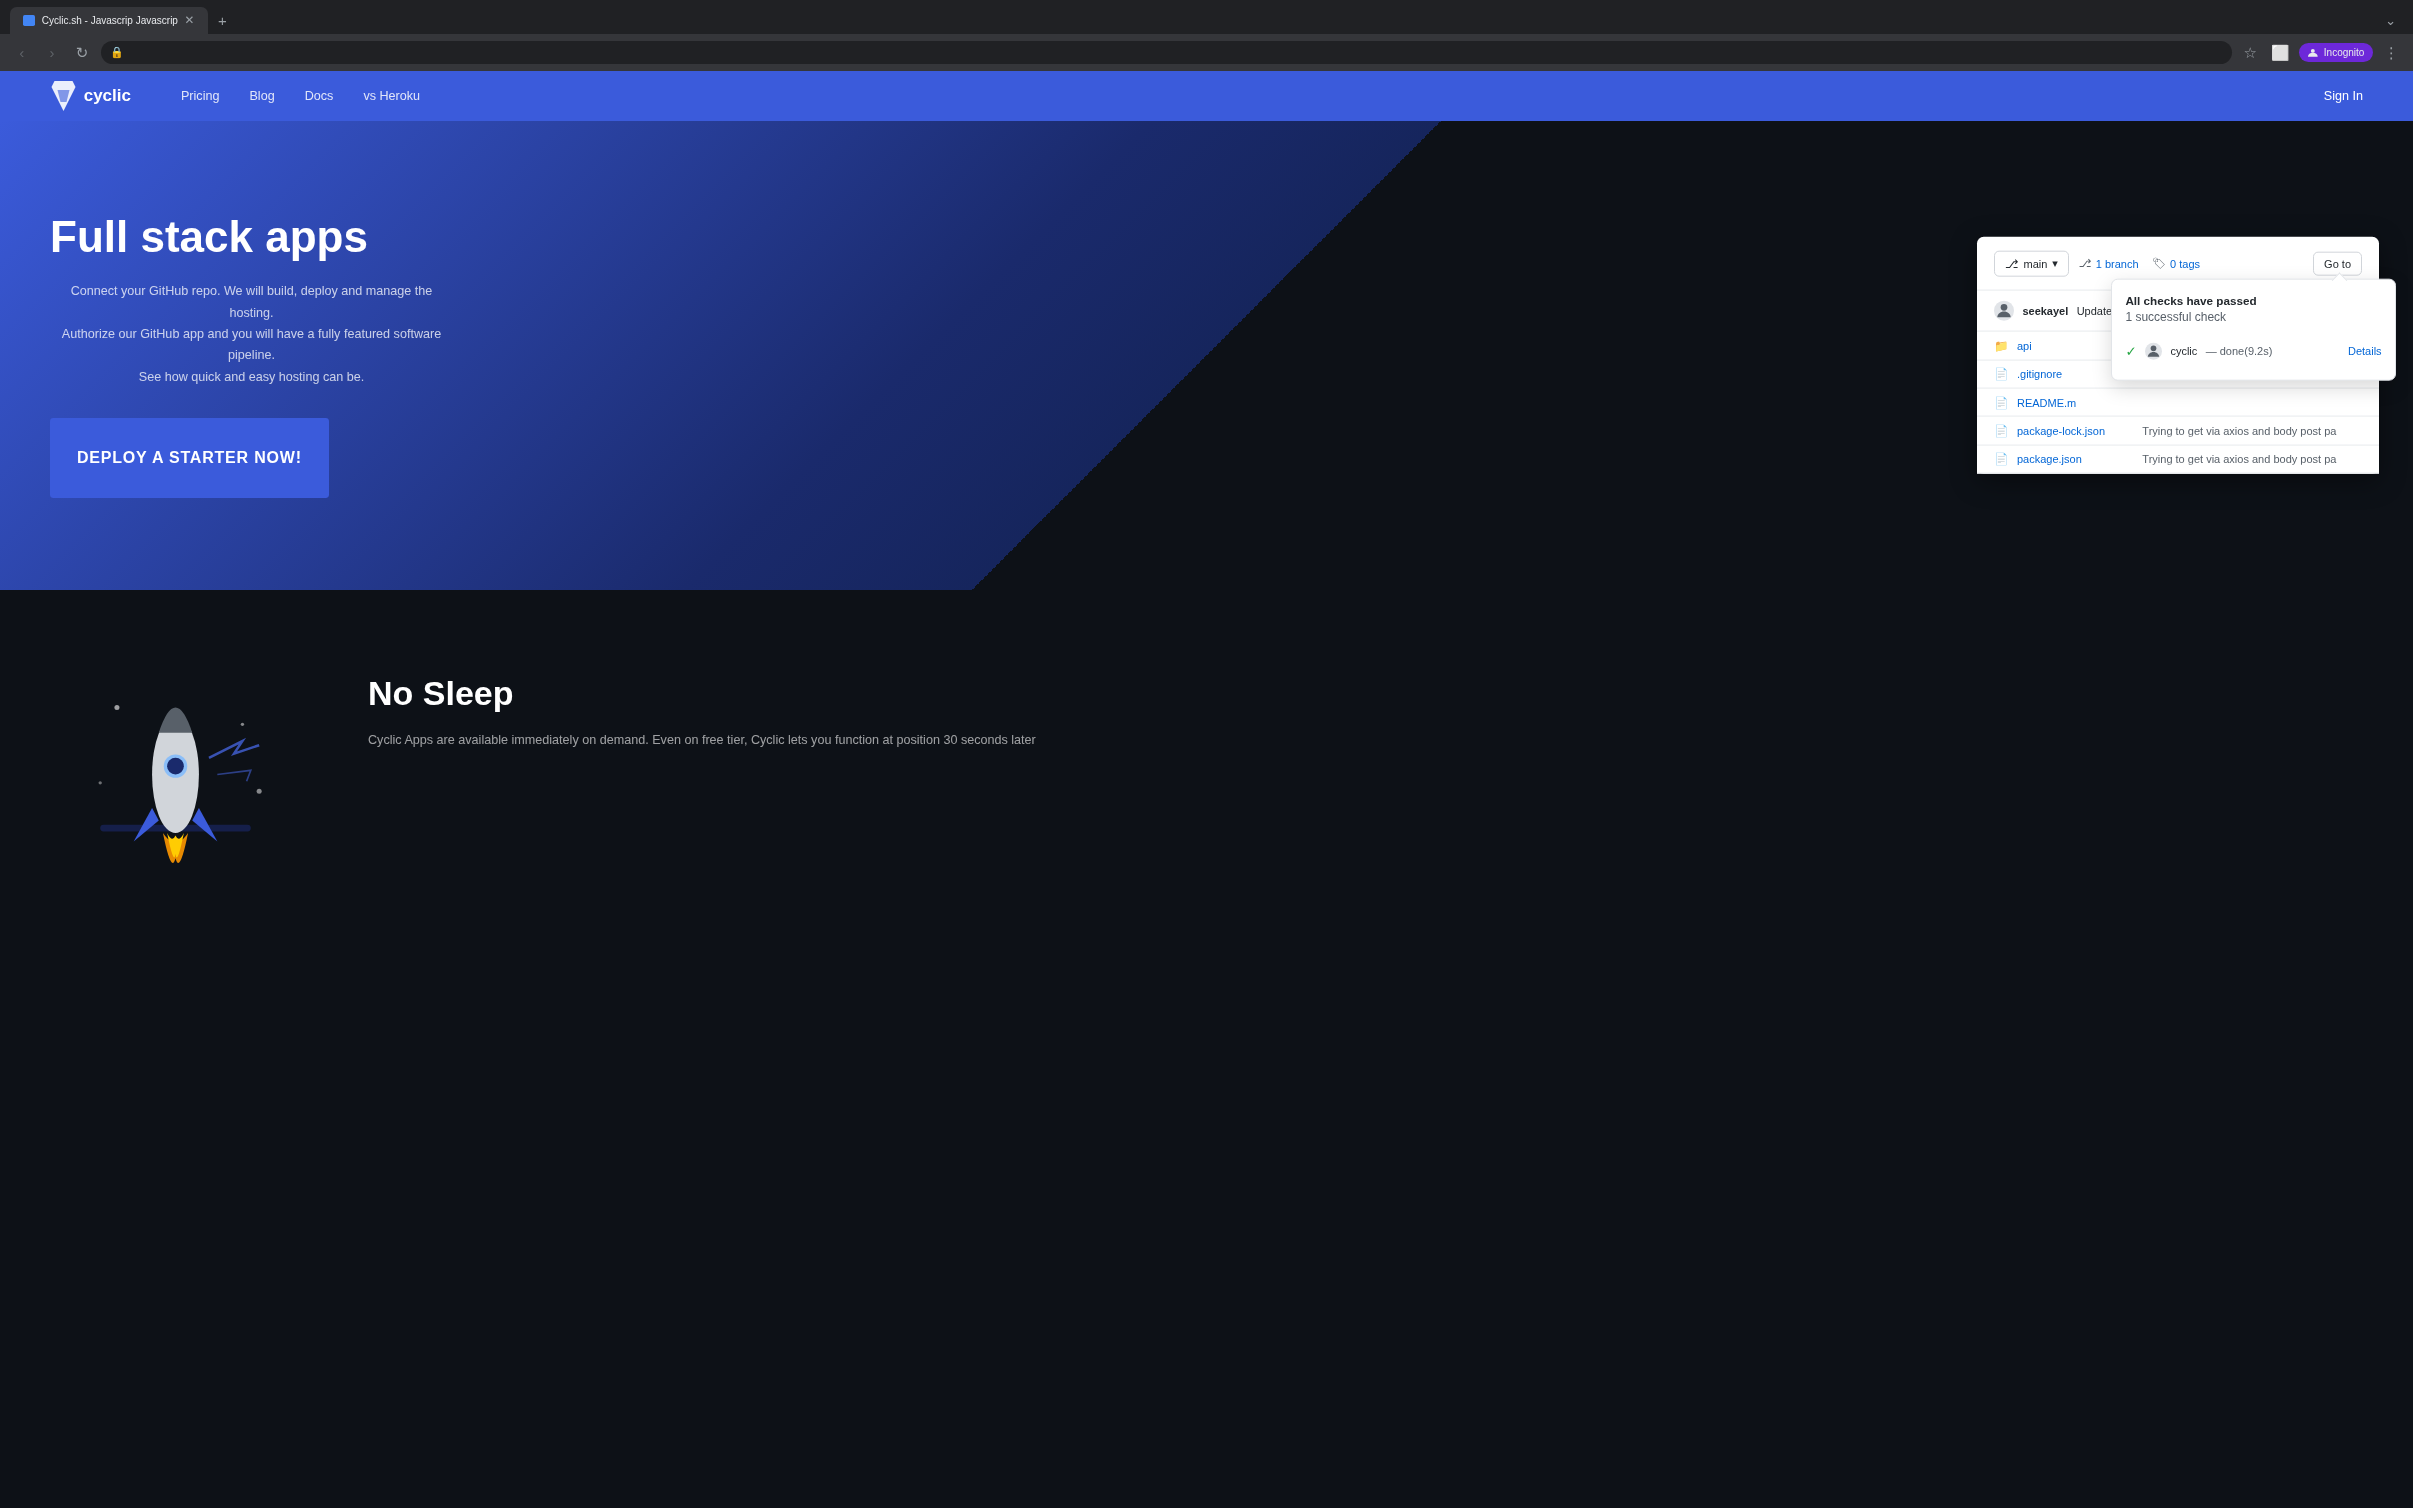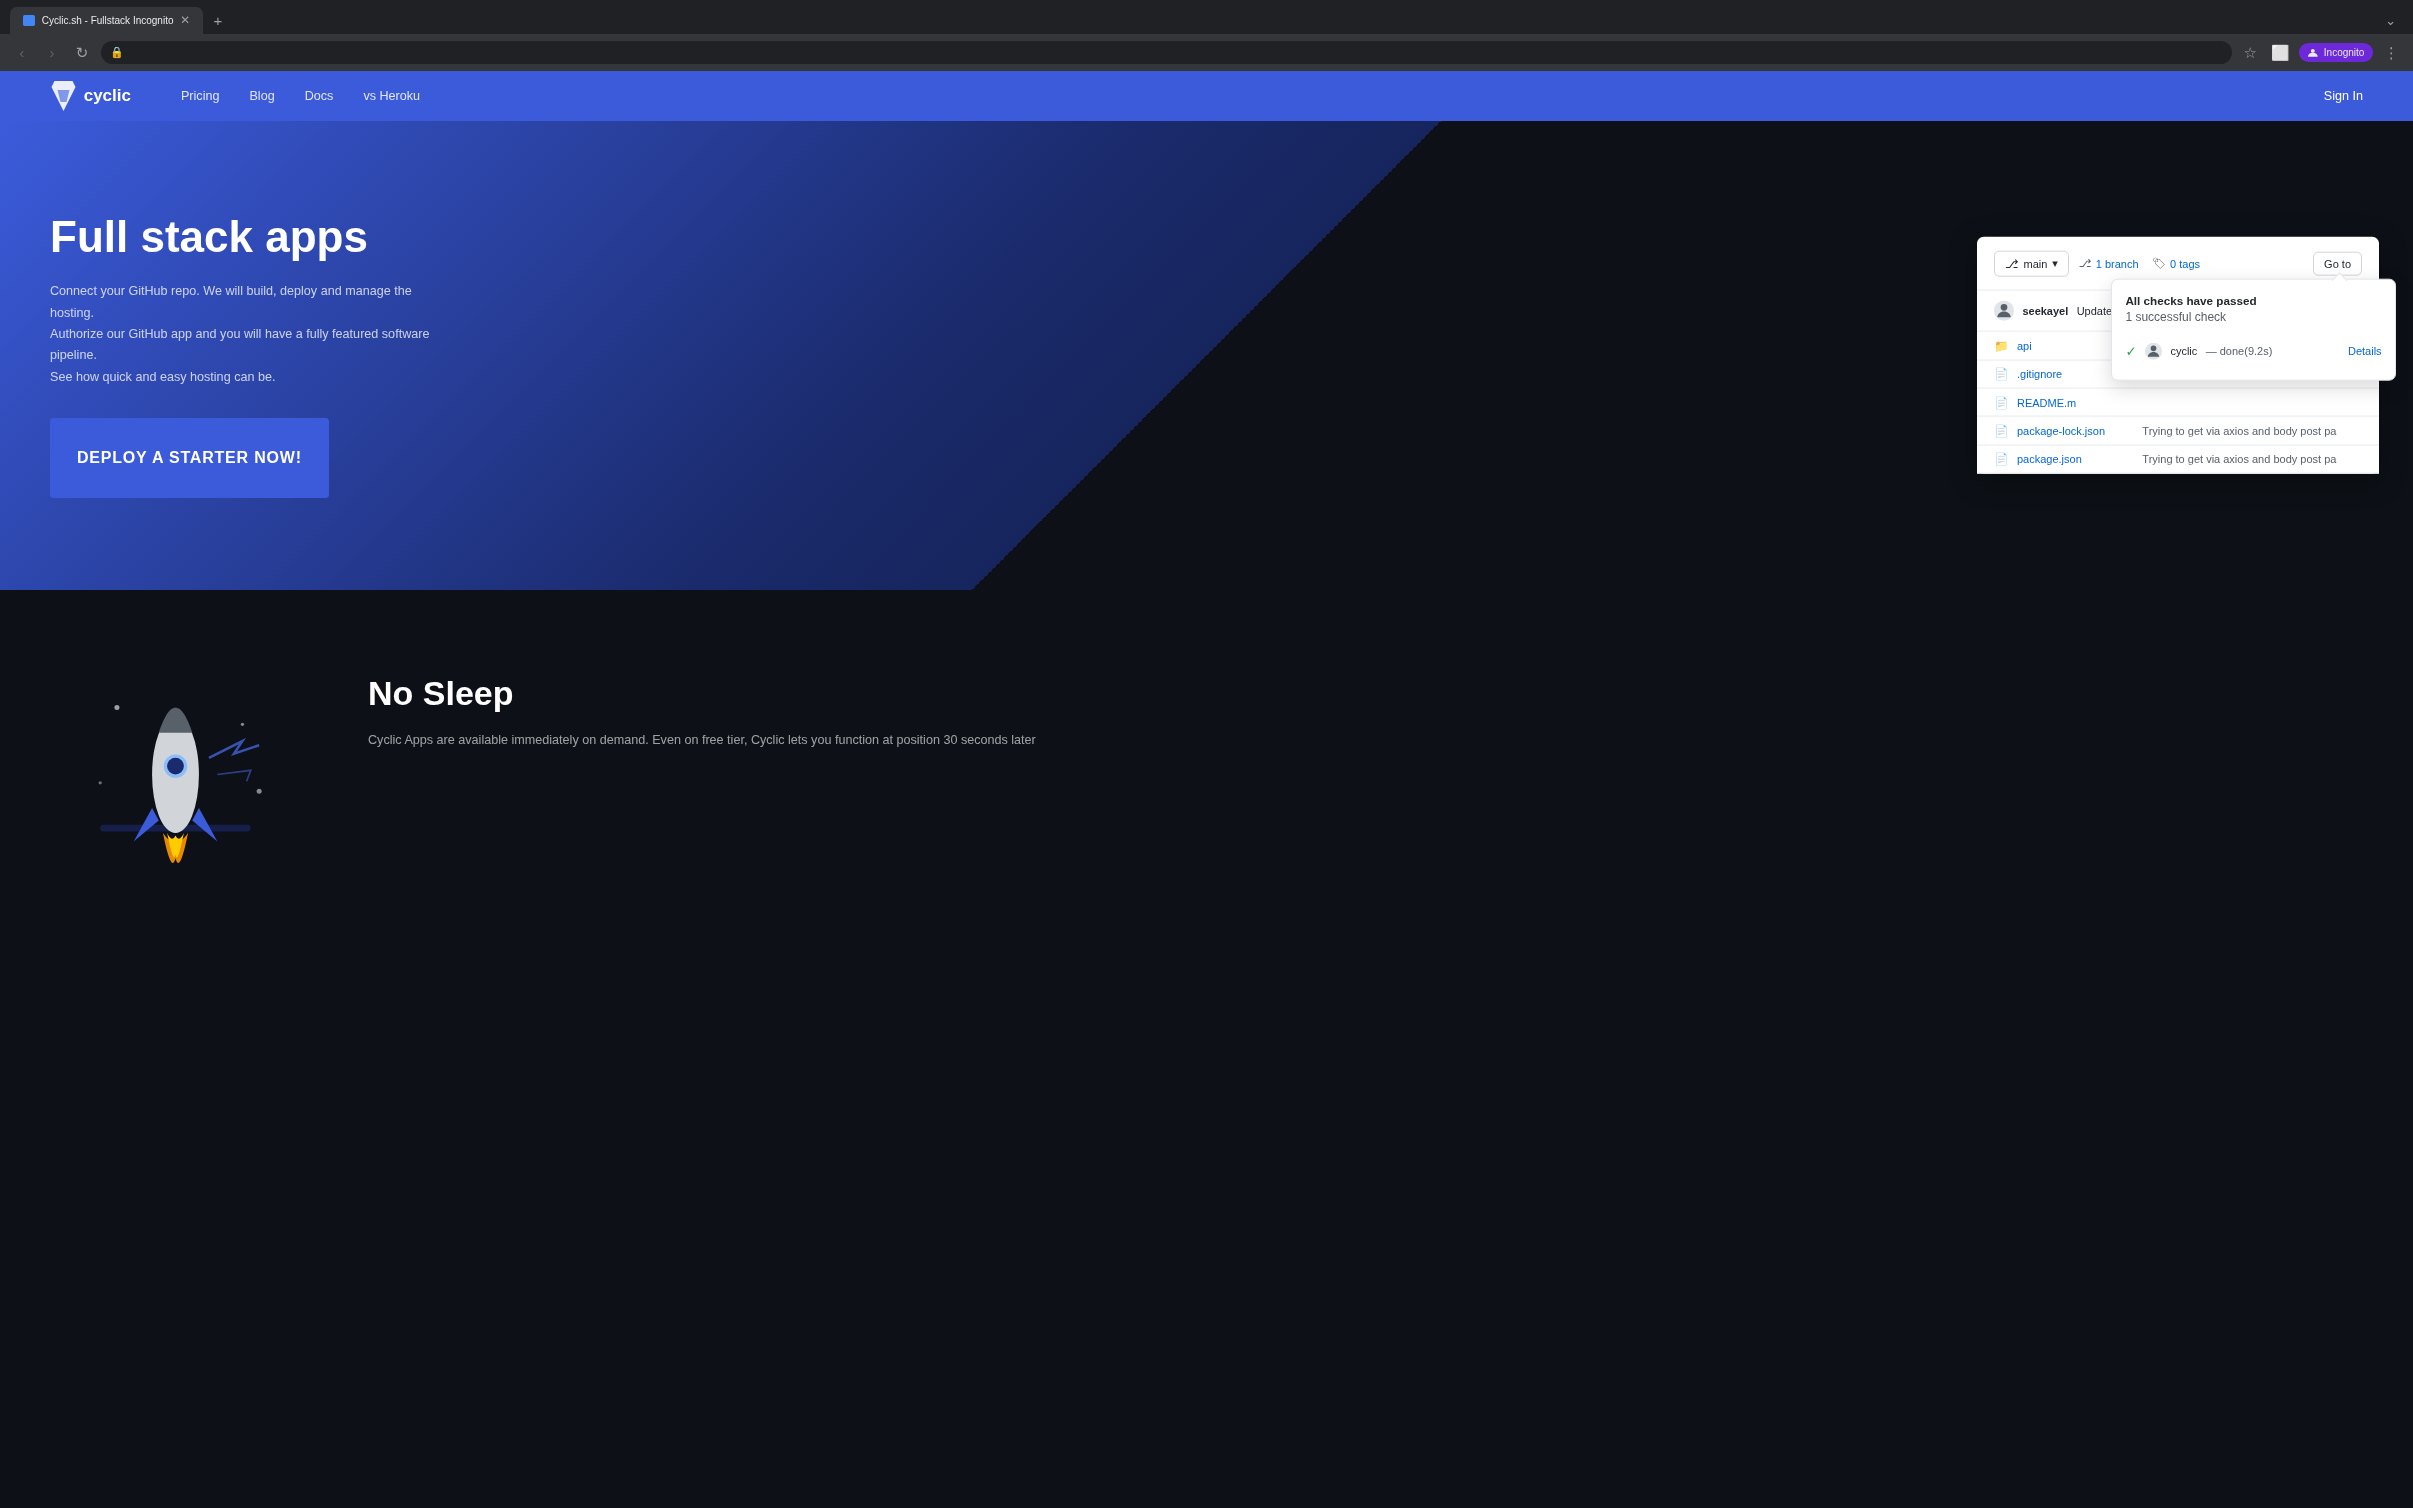--- a/index.html
+++ b/index.html
@@ -188,20 +188,21 @@
       font-weight: 800;
       color: white;
       line-height: 1.1;
       margin-bottom: 20px;
     }
     .hero-subtitle {
       font-size: 12.6px;
       color: rgba(255,255,255,0.75);
       line-height: 1.7;
       margin-bottom: 30px;
+      text-align: center;
     }
     .deploy-btn {
       background: #3b5bdb;
       color: white;
       border: none;
       padding: 31px 27px;
       font-size: 16px;
       font-weight: 700;
       letter-spacing: 0.8px;
       border-radius: 3.4px;
@@ -445,21 +446,21 @@
     
     .rocket-svg { width: 100%; height: 100%; }
   </style>
 </head>
 <body>
 
 <div class="browser-chrome">
   <div class="browser-tab-bar">
     <div class="browser-tab">
       <div class="tab-favicon"></div>
-      <span>Cyclic.sh - Fullstack Incognito</span>
+      <span>Cyclic.sh - Javascrip Javascrip</span>
       <span class="tab-close">✕</span>
     </div>
     <button class="browser-tab-new">+</button>
     <span class="browser-tab-end">⌄</span>
   </div>
   <div class="browser-toolbar">
     <button class="browser-nav-btn disabled">‹</button>
     <button class="browser-nav-btn disabled">›</button>
     <button class="browser-nav-btn">↻</button>
     <div class="browser-address-bar">

